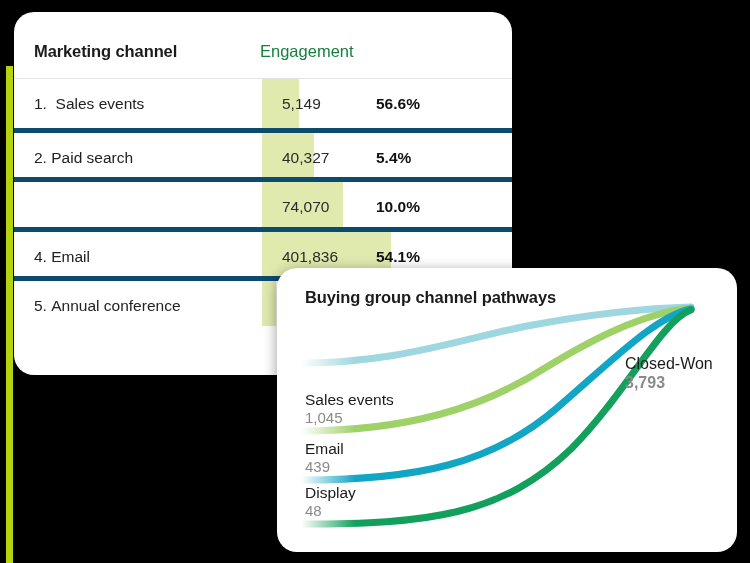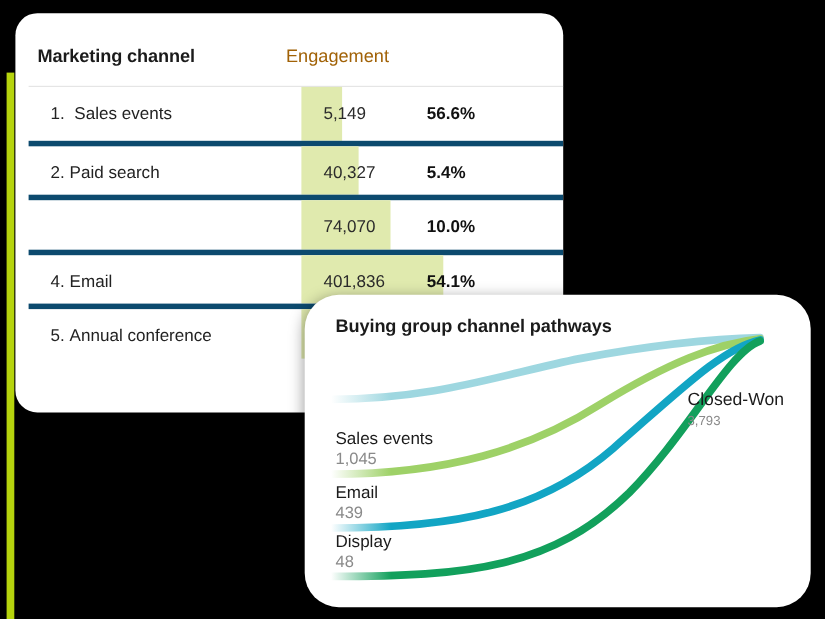--- a/index.html
+++ b/index.html
@@ -35,29 +35,28 @@
     height: 66px;
   }
   .th {
     position: absolute;
     top: 30px;
     font-size: 16.5px;
     color: #1b1b1b;
     white-space: nowrap;
   }
   .th.channel { left: 20px; font-weight: bold; letter-spacing: -0.1px; }
-  .th.engagement { left: 246px; font-weight: normal; color: #a16207; }
+  .th.engagement { left: 246px; font-weight: normal; color: #15803d; }
 
   .rows {
     position: absolute;
     left: 0;
     top: 66px;
     right: 0;
     bottom: 0;
-    padding-left: 12px;
   }
 
   
   #accent-stripe {
     position: absolute;
     left: 6px;
     top: 66px;
     width: 7px;
     bottom: 0;
     background: #b6d40d;
@@ -117,21 +116,21 @@
   }
 
   
   #pathways-card {
     position: absolute;
     left: 277px;
     top: 268px;
     width: 460px;
     height: 284px;
     background: #ffffff;
-    border-radius: 31px;
+    border-radius: 20px;
     overflow: hidden;
     box-shadow: 0 3px 14px rgba(0,0,0,0.4);
     z-index: 10;
   }
   #pathways-title {
     position: absolute;
     left: 28px;
     top: 20px;
     font-size: 16.5px;
     font-weight: bold;
@@ -161,24 +160,25 @@
     margin-top: 1px;
   }
   .end-label { position: absolute; z-index: 3; }
   .end-name {
     font-size: 16px;
     color: #1b1b1b;
     line-height: 19px;
     white-space: nowrap;
   }
   .end-value {
-    font-size: 12px;
+    font-size: 16px;
     color: #8a8a8a;
     line-height: 15px;
     margin-top: 2px;
+    font-weight: bold;
   }
 </style>
 </head>
 <body>
 
 <div id="channel-card">
 
   <div class="table-head">
     <div class="th channel">Marketing channel</div>
     <div class="th engagement">Engagement</div>

